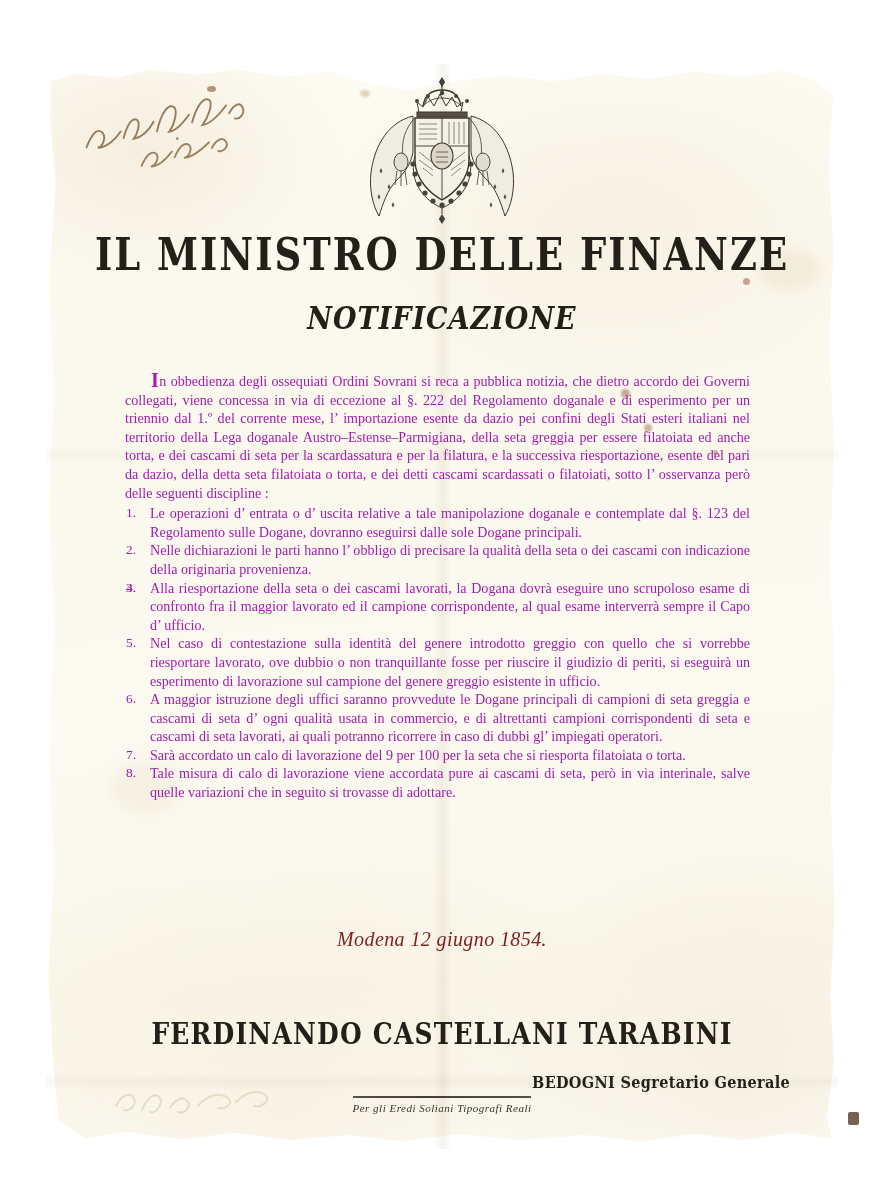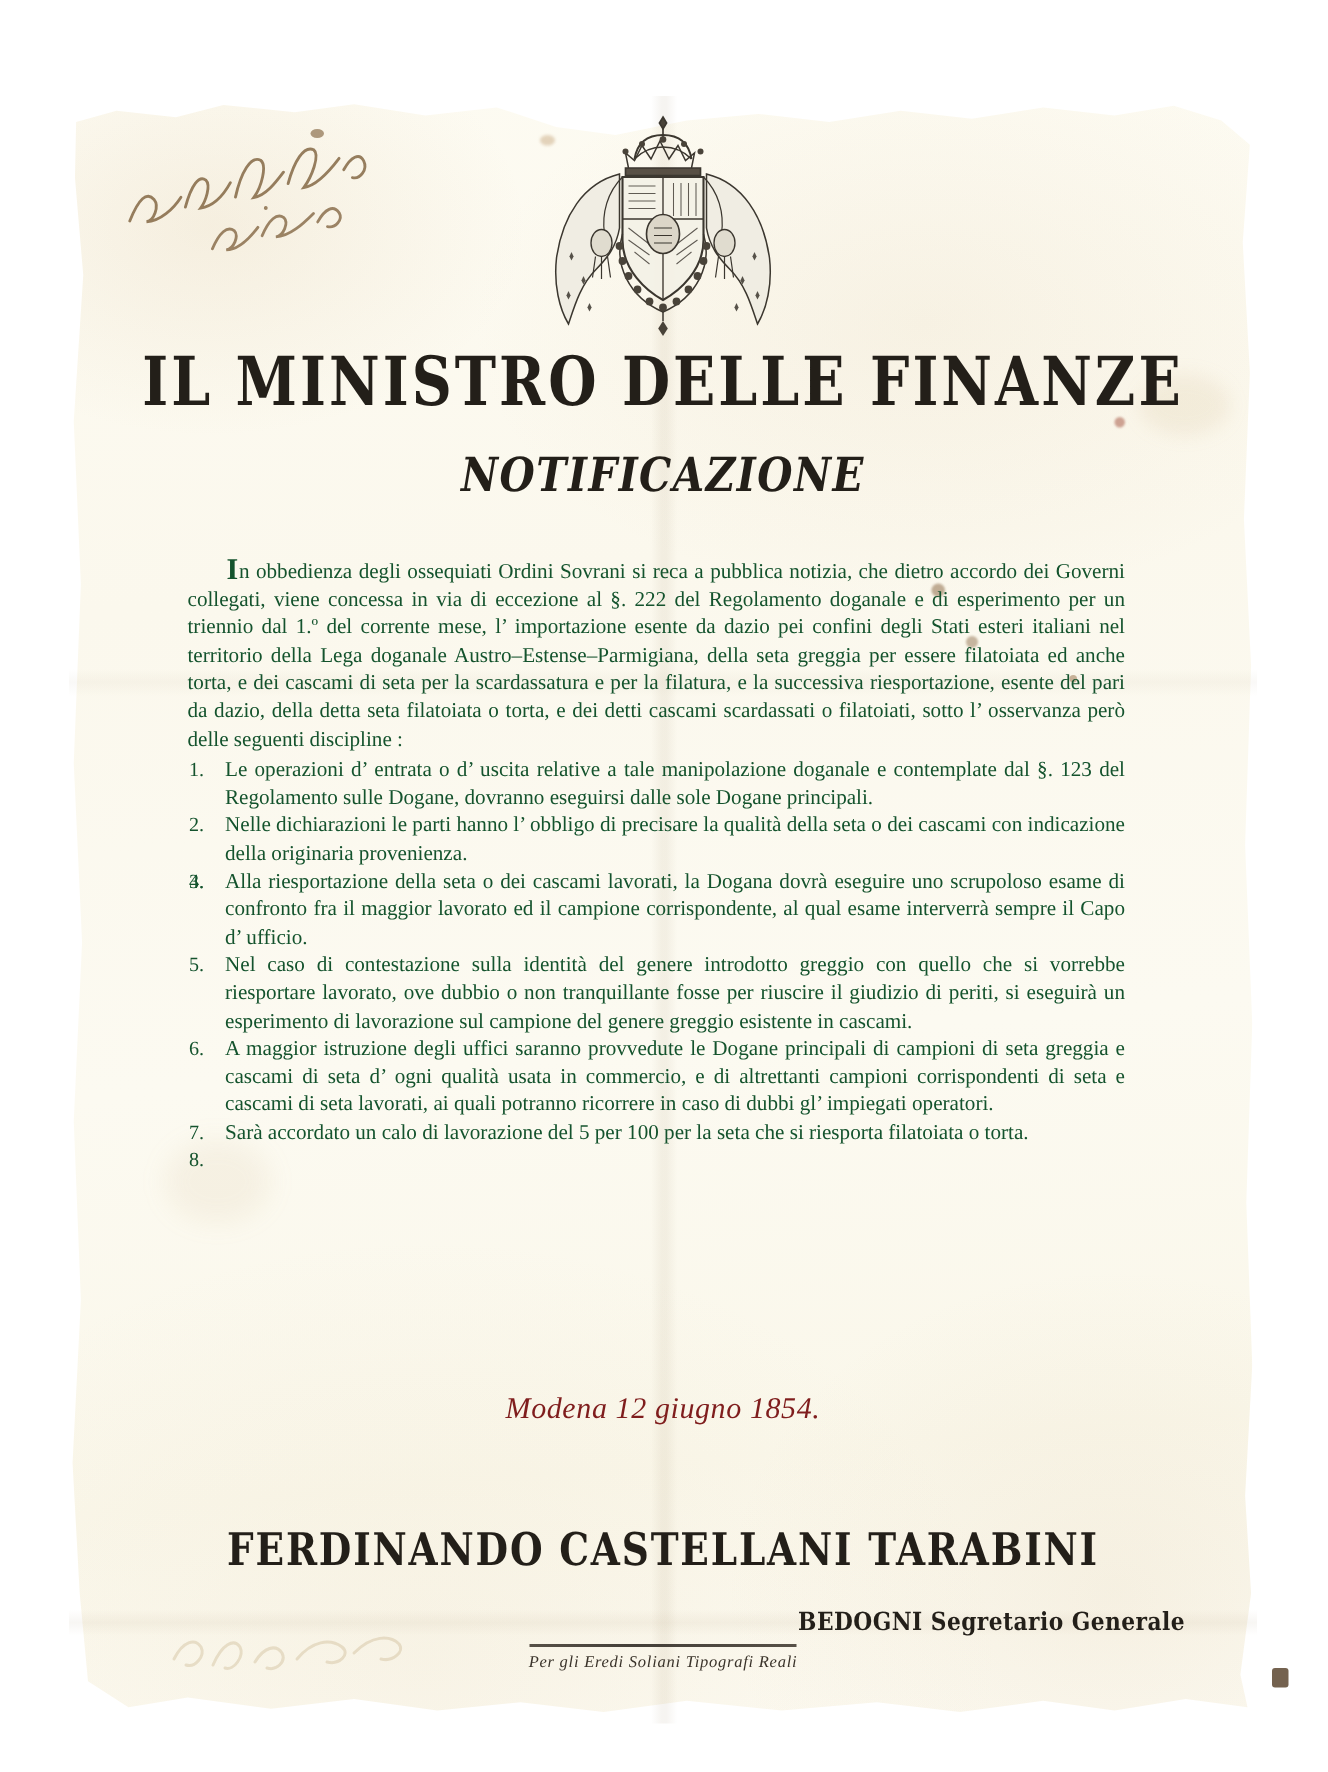--- a/index.html
+++ b/index.html
@@ -101,21 +101,21 @@
     transform-origin:center top;
   }
 
   .body{
     position:absolute;
     left:79px; top:308px;
     width:625px;
     font-size:14.1px;
     line-height:18.6px;
     text-align:justify;
-    color:#14532d;
+    color:#a21caf;
   }
   .lead{ text-indent:26px; margin:0 0 2px 0; }
   .lead .dropcap{
     font-size:20px; font-weight:700; line-height:0;
     position:relative; top:1px; letter-spacing:.5px;
   }
   ol.clauses{
     margin:0; padding:0; list-style:none; counter-reset:c;
   }
   ol.clauses li{
@@ -294,24 +294,24 @@
   <h2 class="subtitle">NOTIFICAZIONE</h2>
 
   <div class="body">
     <p class="lead"><span class="dropcap">I</span><span>n obbedienza degli ossequiati Ordini Sovrani si reca a pubblica notizia, che dietro accordo dei Governi collegati, viene concessa in via di eccezione al §. 222 del Regolamento doganale e di esperimento per un triennio dal 1.º del corrente mese, l’ importazione esente da dazio pei confini degli Stati esteri italiani nel territorio della Lega doganale Austro–Estense–Parmigiana, della seta greggia per essere filatoiata ed anche torta, e dei cascami di seta per la scardassatura e per la filatura, e la successiva riesportazione, esente del pari da dazio, della detta seta filatoiata o torta, e dei detti cascami scardassati o filatoiati, sotto l’ osservanza però delle seguenti discipline :</span></p>
 
     <ol class="clauses">
       <li><span class="num">1.</span><span>Le operazioni d’ entrata o d’ uscita relative a tale manipolazione doganale e contemplate dal §. 123 del Regolamento sulle Dogane, dovranno eseguirsi dalle sole Dogane principali.</span></li>
       <li><span class="num">2.</span><span>Nelle dichiarazioni le parti hanno l’ obbligo di precisare la qualità della seta o dei cascami con indicazione della originaria provenienza.</span></li>
       <li><span class="num">3.</span></li>
       <li><span class="num">4.</span><span>Alla riesportazione della seta o dei cascami lavorati, la Dogana dovrà eseguire uno scrupoloso esame di confronto fra il maggior lavorato ed il campione corrispondente, al qual esame interverrà sempre il Capo d’ ufficio.</span></li>
-      <li><span class="num">5.</span><span>Nel caso di contestazione sulla identità del genere introdotto greggio con quello che si vorrebbe riesportare lavorato, ove dubbio o non tranquillante fosse per riuscire il giudizio di periti, si eseguirà un esperimento di lavorazione sul campione del genere greggio esistente in cascami.</span></li>
+      <li><span class="num">5.</span><span>Nel caso di contestazione sulla identità del genere introdotto greggio con quello che si vorrebbe riesportare lavorato, ove dubbio o non tranquillante fosse per riuscire il giudizio di periti, si eseguirà un esperimento di lavorazione sul campione del genere greggio esistente in ufficio.</span></li>
       <li><span class="num">6.</span><span>A maggior istruzione degli uffici saranno provvedute le Dogane principali di campioni di seta greggia e cascami di seta d’ ogni qualità usata in commercio, e di altrettanti campioni corrispondenti di seta e cascami di seta lavorati, ai quali potranno ricorrere in caso di dubbi gl’ impiegati operatori.</span></li>
-      <li><span class="num">7.</span><span>Sarà accordato un calo di lavorazione del 5 per 100 per la seta che si riesporta filatoiata o torta.</span></li>
-      <li><span class="num">8.</span></li>
+      <li><span class="num">7.</span><span>Sarà accordato un calo di lavorazione del 9 per 100 per la seta che si riesporta filatoiata o torta.</span></li>
+      <li><span class="num">8.</span><span>Tale misura di calo di lavorazione viene accordata pure ai cascami di seta, però in via interinale, salve quelle variazioni che in seguito si trovasse di adottare.</span></li>
     </ol>
   </div>
 
   <div class="dateline">Modena 12 giugno 1854.</div>
   <div class="signature">FERDINANDO CASTELLANI TARABINI</div>
   <div class="secretary"><span>BEDOGNI</span> <span class="role">Segretario Generale</span></div>
 
   <div class="imprint-rule"></div>
   <div class="imprint">Per gli Eredi Soliani Tipografi Reali</div>
 

